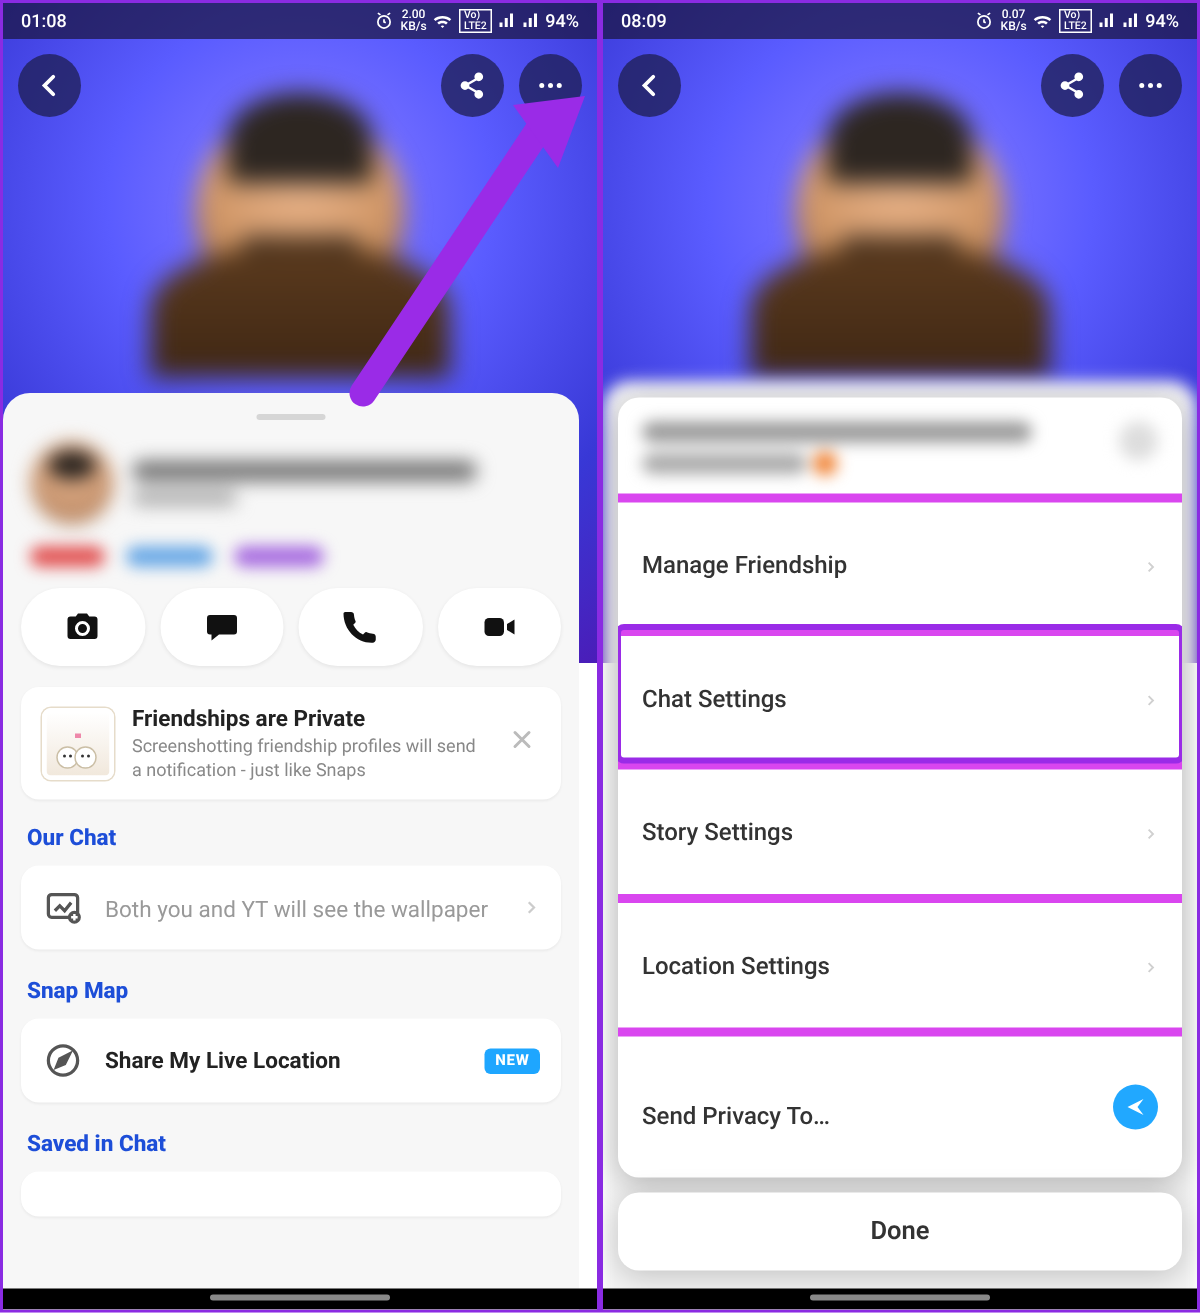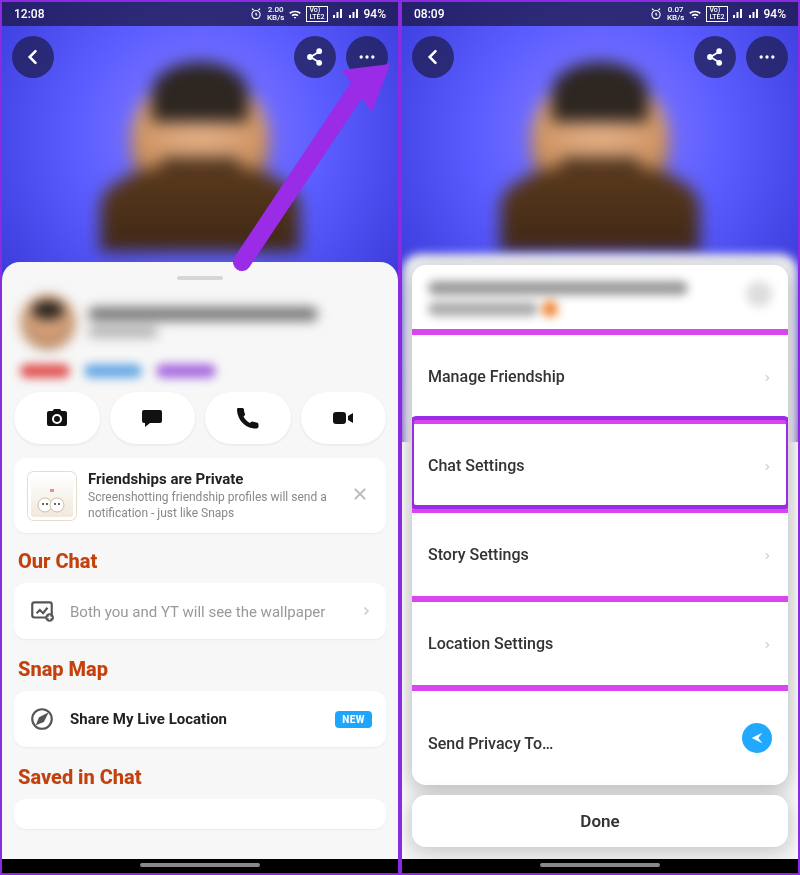--- a/index.html
+++ b/index.html
@@ -60,21 +60,21 @@
   }
   .topbar-back { left:10px; }
   .topbar-share { right:62px; }
   .topbar-more { right:10px; }
 
   .arrow-annot {
     position:absolute; z-index:30; pointer-events:none;
   }
 
   .sheet {
-    position:absolute; left:0; right:0; bottom:0;
+    position:absolute; left:0; right:12px; bottom:0;
     background:#f7f7f7;
     border-radius: 18px 18px 0 0;
     z-index:5;
     padding: 14px 12px 0;
   }
   .sheet-handle {
     width:46px; height:4px; background:#d6d6d6; border-radius:3px;
     margin: 0 auto 10px;
   }
   .profile-row { display:flex; align-items:center; gap:12px; filter: blur(6px); padding: 4px 6px 6px; }
@@ -109,21 +109,21 @@
   .card .thumb {
     width:48px; height:48px; border-radius:6px;
     background: linear-gradient(#fff, #f1e8dc);
     border:3px solid #fff; box-shadow:0 0 0 1px #e6dcca;
     display:flex; align-items:flex-end; justify-content:center;
   }
   .card-title { font-weight:700; font-size:15px; color:#222; }
   .card-sub { font-size:12px; color:#888; line-height:1.3; margin-top:2px; }
   .card-x { color:#bbb; font-size:18px; padding:4px; }
 
-  .sect-title { font-weight:800; font-size:20px; color:#c2410c; margin: 0 4px 10px; }
+  .sect-title { font-weight:800; font-size:15px; color:#1d4ed8; margin: 0 4px 10px; }
   .list-card {
     background:#fff; border-radius:12px; box-shadow:0 1px 2px rgba(0,0,0,.06);
     margin-bottom:18px;
   }
   .row {
     display:flex; align-items:center; gap:14px; padding:14px;
   }
   .row-icon { width:28px; height:28px; display:flex; align-items:center; justify-content:center; color:#555; }
   .row-main { flex:1; }
   .row-title { font-weight:700; font-size:15px; color:#222; }
@@ -180,21 +180,21 @@
     background:#f3f3f3; border-radius:18px 18px 0 0; z-index:4;
     filter: blur(5px);
     padding:16px;
   }
 </style>
 </head>
 <body>
 
 <div class="phone">
   <div class="status-bar">
-    <span>12:08</span>
+    <span>01:08</span>
     <span class="spacer"></span>
     <div class="status-icons">
       <svg width="14" height="14" viewBox="0 0 24 24" fill="none" stroke="#fff" stroke-width="2">
           <circle cx="12" cy="13" r="7"></circle>
           <path d="M12 10v3l2 1M5 3l3 2M19 3l-3 2"></path>
         </svg>
       <div style="text-align:center">
           <div class="mini">2.00</div>
           <div class="mini">KB/s</div>
         </div>

